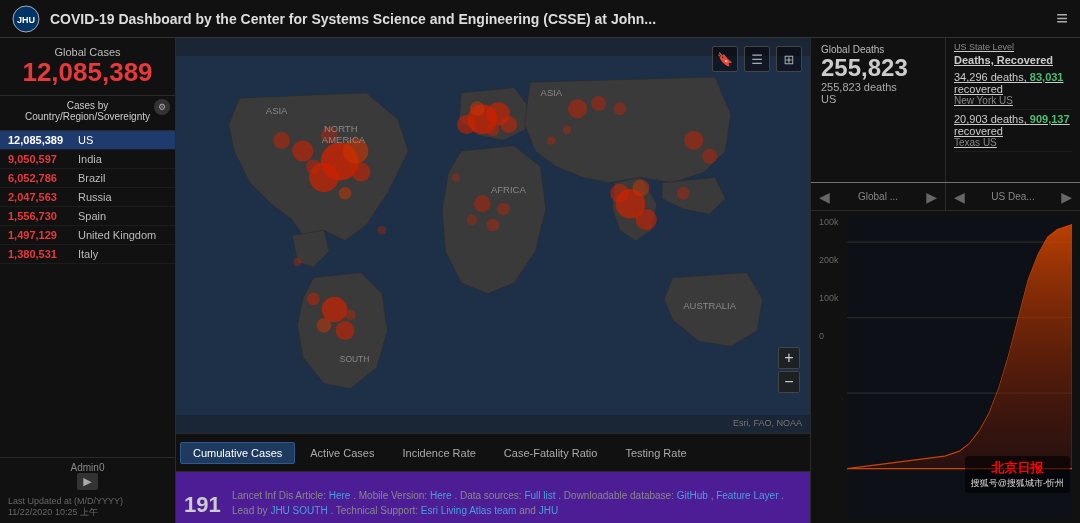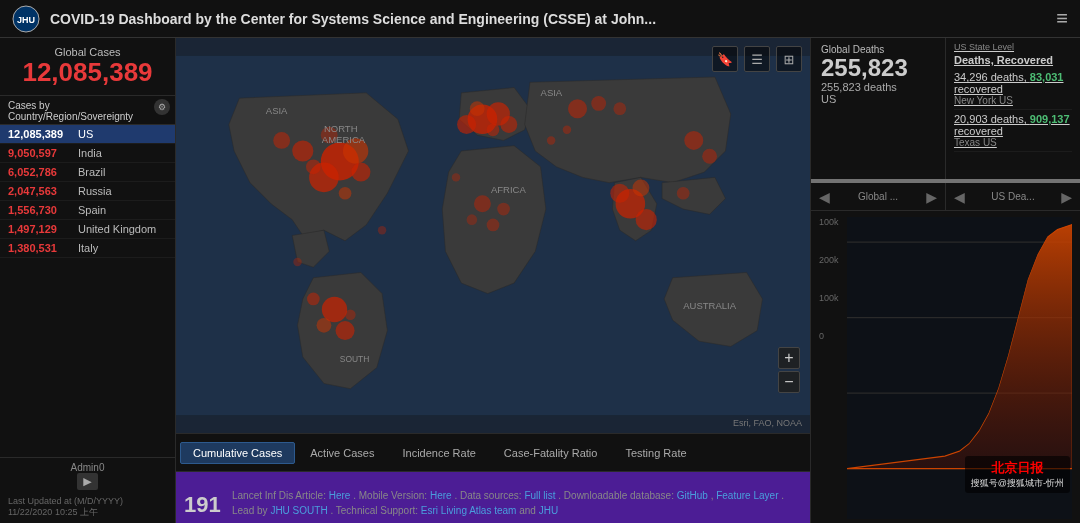--- a/index.html
+++ b/index.html
@@ -76,21 +76,22 @@
       font-size: 26px;
       font-weight: bold;
       color: #e8393a;
       text-align: center;
       line-height: 1.1;
     }
 
     #cases-by-label {
       font-size: 10px;
       color: #ccc;
-      padding: 4px 8px 2px;
+      text-align: center;
+      padding: 4px 8px 8px;
       border-bottom: 1px solid #2a2a2a;
       position: relative;
     }
     #cases-by-label .gear-btn {
       position: absolute;
       right: 5px;
       top: 3px;
       width: 16px;
       height: 16px;
       background: #333;
@@ -307,21 +308,21 @@
       line-height: 1.1;
     }
     #global-deaths-sub {
       font-size: 11px;
       color: #aaa;
     }
 
     
     #top-right-split {
       display: flex;
-      border-bottom: 4px solid #737373;
+      border-bottom: 1px solid #737373;
       height: 145px;
       flex-shrink: 0;
     }
     #top-right-left {
       width: 135px;
       padding: 6px 10px;
       border-right: 1px solid #2a2a2a;
     }
     #top-right-right {
       flex: 1;

